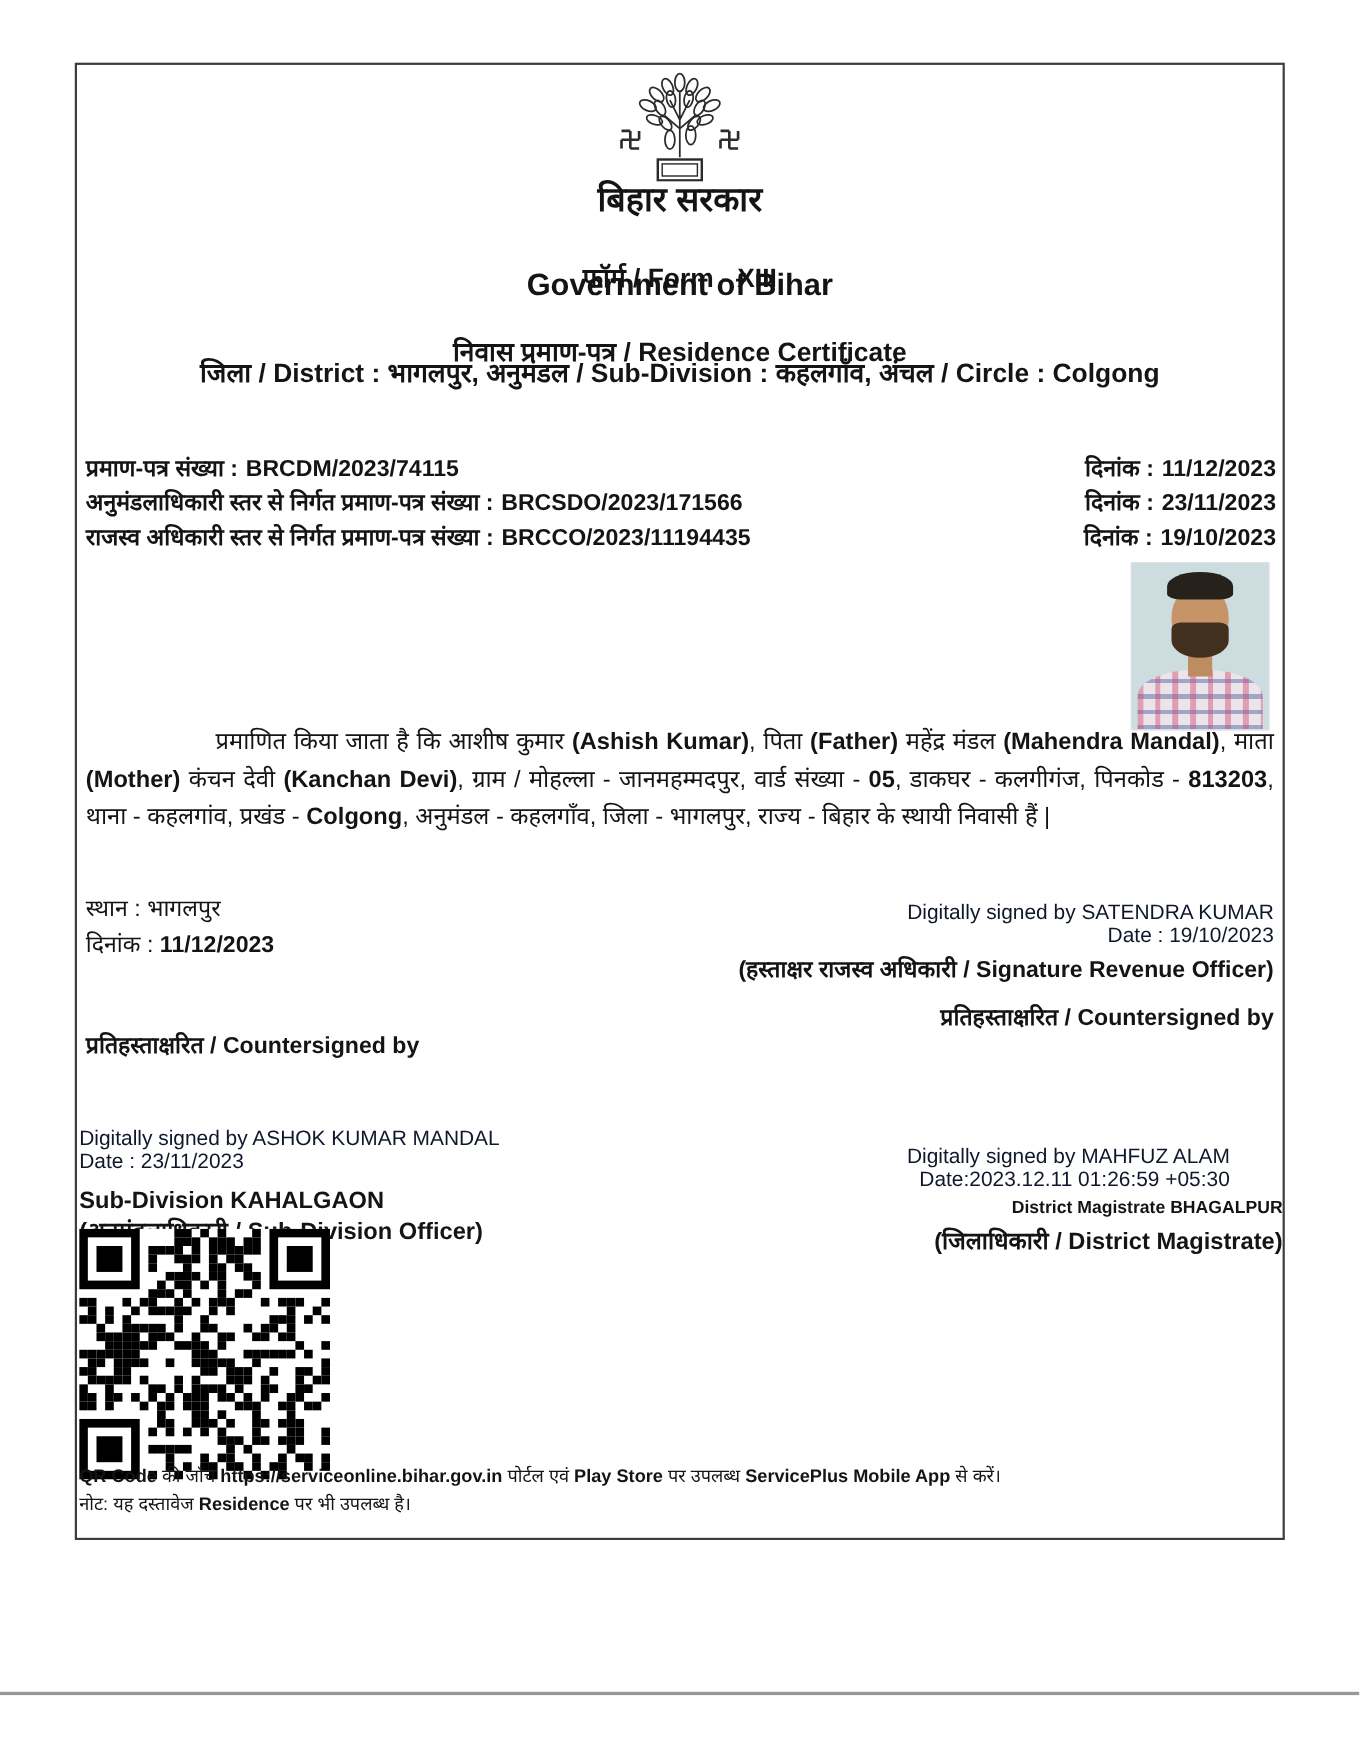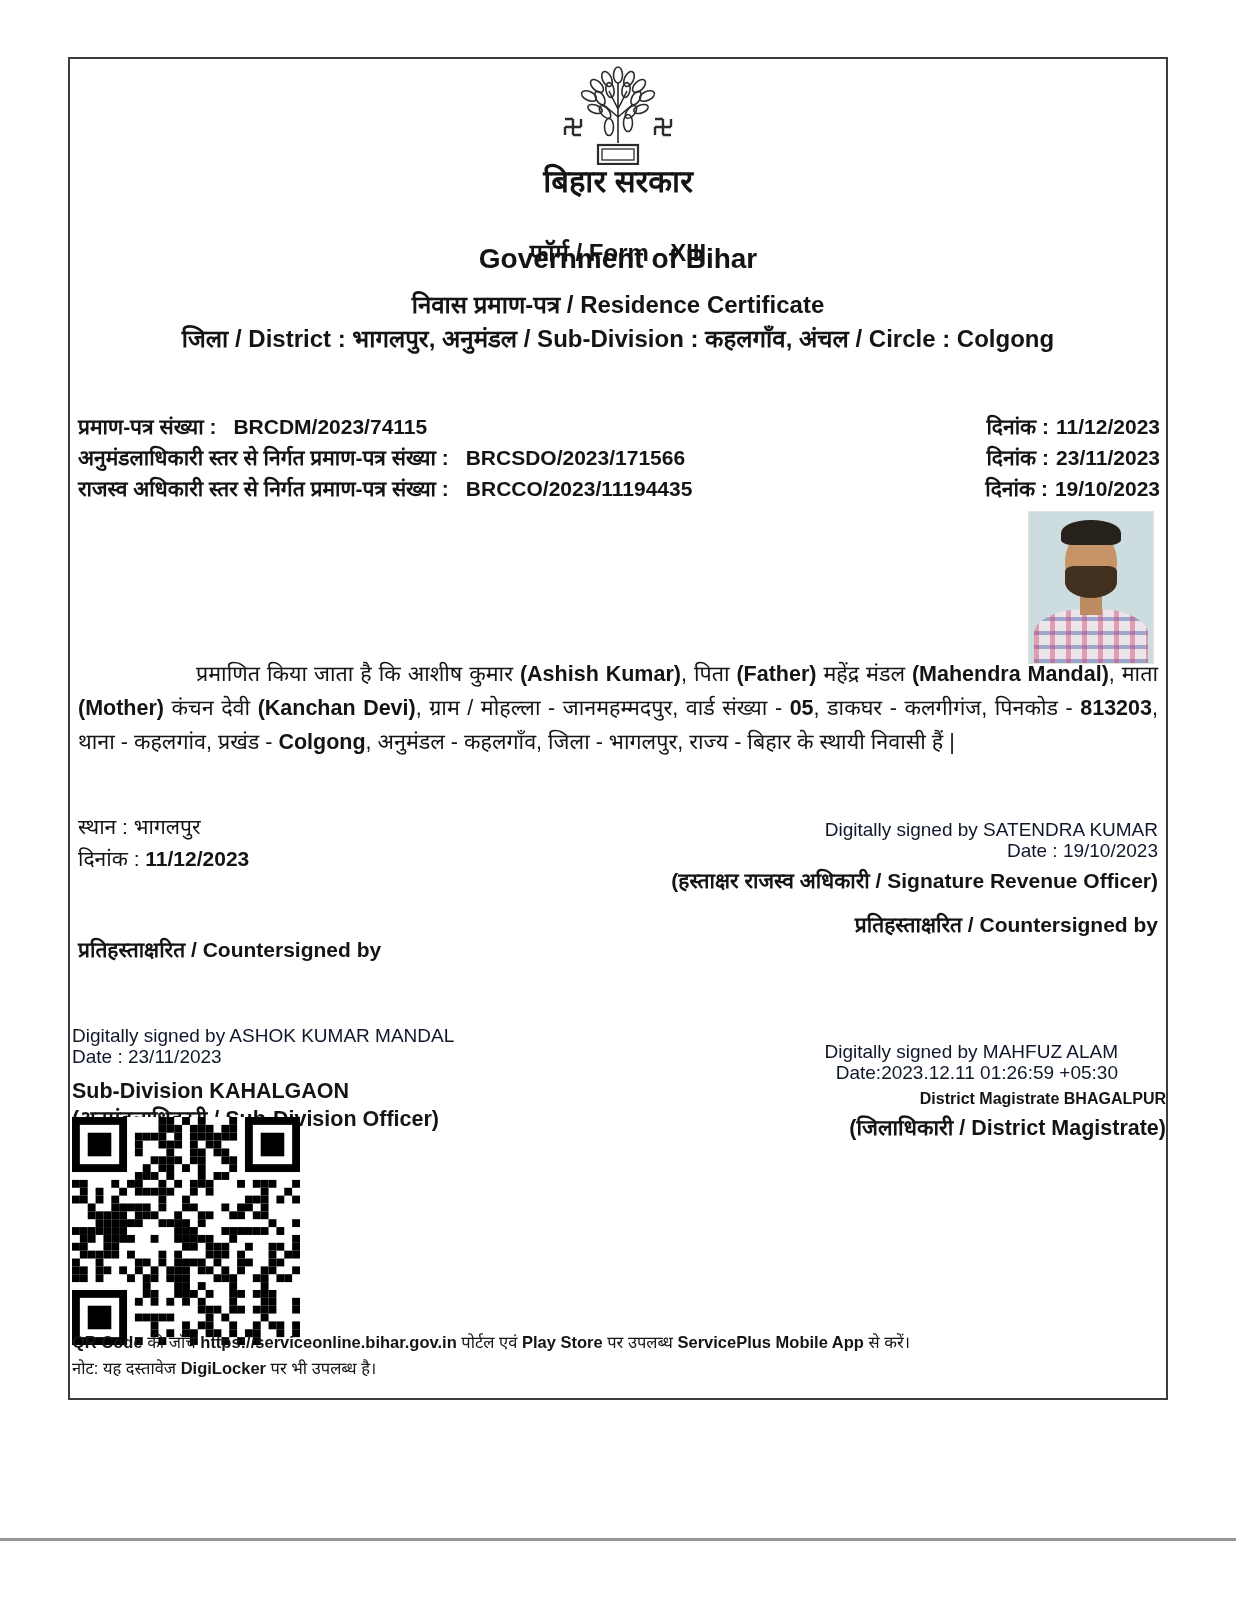--- a/index.html
+++ b/index.html
@@ -5,26 +5,26 @@
   * { margin:0; padding:0; box-sizing:border-box; }
   html,body { background:#ffffff; }
   body { font-family:"Liberation Sans", sans-serif; color:#141414; }
   .page { position:relative; width:1236px; height:1600px; background:#ffffff; overflow:hidden; }
   .certificate { position:absolute; left:68px; top:57px; width:1100px; height:1343px; border:2px solid #3c3c3c; background:#fff;text-decoration:underline; }
 
   .logo { position:absolute; top:6px; left:50%; transform:translateX(-50%); }
   .t-hindi    { position:absolute; top:100px; width:100%; text-align:center; font-size:31px; font-weight:600; }
   .t-eng      { position:absolute; top:140px; width:100%; text-align:center; font-size:28px; font-weight:bold;margin-top:44px; }
   .t-form     { position:absolute; top:176px; width:100%; text-align:center; font-size:24px; font-weight:bold; }
-  .t-cert     { position:absolute; top:228px; width:100%; text-align:center; font-size:24px; font-weight:bold; }
+  .t-cert     { position:absolute; top:243px; width:100%; text-align:center; font-size:24px; font-weight:bold; }
   .t-district { position:absolute; top:262px; width:100%; text-align:center; font-size:24px; font-weight:bold; }
 
   .nums { position:absolute; top:352px; left:8px; right:6px; }
   .num-row { display:flex; justify-content:space-between; font-size:21px; font-weight:bold; line-height:31px; white-space:nowrap; }
-  .num-row .val { margin-left:17px; }
+  .num-row .val { margin-left:7px; }
   .num-row .date-label { margin-right:7px; }
 
   .photo { position:absolute; top:452px; right:12px; width:126px; height:153px; background:#ccdcdf; overflow:hidden; border:1px solid #e2e2e2; }
   .ph-shirt { position:absolute; left:4%; bottom:0; width:92%; height:36%; z-index:1;
               background-color:#ece4e8; border-radius:45% 45% 0 0;
               background-image:
                 repeating-linear-gradient(90deg, rgba(204,72,116,0.45) 0 5px, transparent 5px 16px),
                 repeating-linear-gradient(0deg, rgba(56,80,158,0.42) 0 4px, transparent 4px 14px); }
   .ph-neck  { position:absolute; left:41%; top:48%; width:18%; height:20%; background:#bd8c60; z-index:2; }
   .ph-face  { position:absolute; left:29%; top:13%; width:42%; height:42%; background:#c79468; border-radius:46% 46% 50% 50%; z-index:3; }
@@ -480,18 +480,18 @@
           <rect x="172.9655172413793" y="0" width="55.03448275862069" height="55.03448275862069" fill="#000"></rect>
           <rect x="180.82758620689654" y="7.862068965517241" width="39.310344827586206" height="39.310344827586206" fill="#fff"></rect>
           <rect x="188.68965517241378" y="15.724137931034482" width="23.586206896551722" height="23.586206896551722" fill="#000"></rect>
           <rect x="0" y="172.9655172413793" width="55.03448275862069" height="55.03448275862069" fill="#000"></rect>
           <rect x="7.862068965517241" y="180.82758620689654" width="39.310344827586206" height="39.310344827586206" fill="#fff"></rect>
           <rect x="15.724137931034482" y="188.68965517241378" width="23.586206896551722" height="23.586206896551722" fill="#000"></rect>
         </svg></div>
 
     <div class="foot-notes">
       <div><span style="font-weight: bold;">QR Code</span><span> की जाँच </span><span style="font-weight: bold;">https://serviceonline.bihar.gov.in</span><span> पोर्टल एवं </span><span style="font-weight: bold;">Play Store</span><span> पर उपलब्ध </span><span style="font-weight: bold;">ServicePlus Mobile App</span><span> से करें।</span></div>
-      <div><span>नोट: यह दस्तावेज </span><span style="font-weight: bold;">DigiLocker</span><span> पर भी उपलब्ध है।</span></div>
+      <div><span>नोट: यह दस्तावेज </span><span style="font-weight: bold;">Residence</span><span> पर भी उपलब्ध है।</span></div>
     </div>
   </div>
 
   <div class="divider"></div>
 </div>
 
 </body></html>

